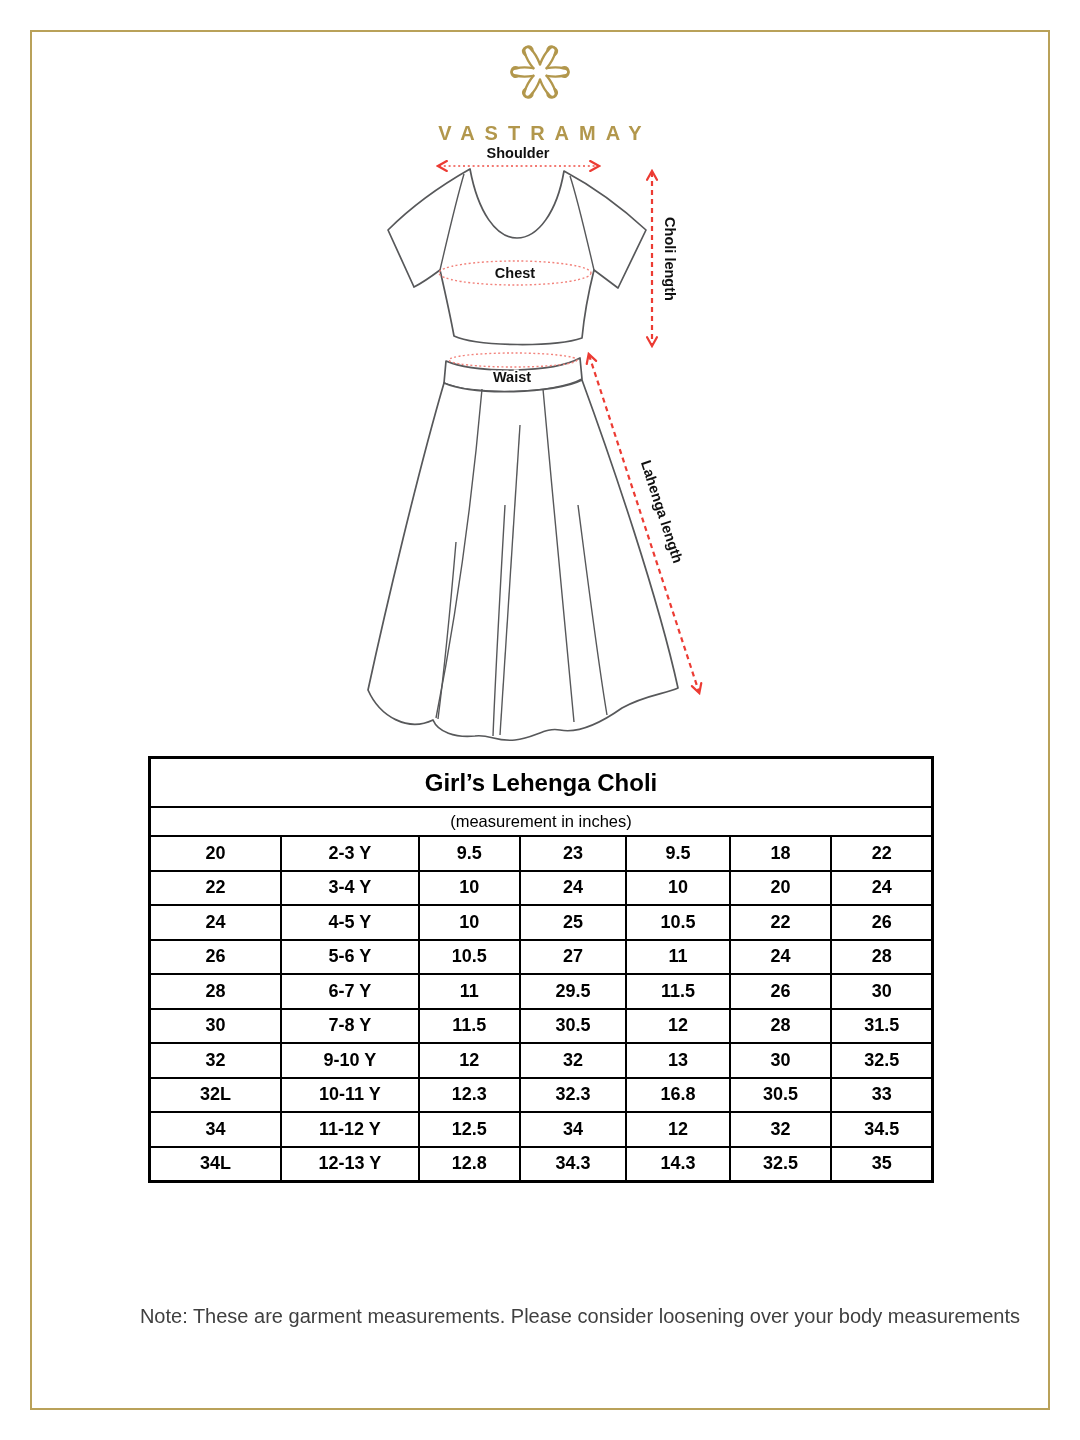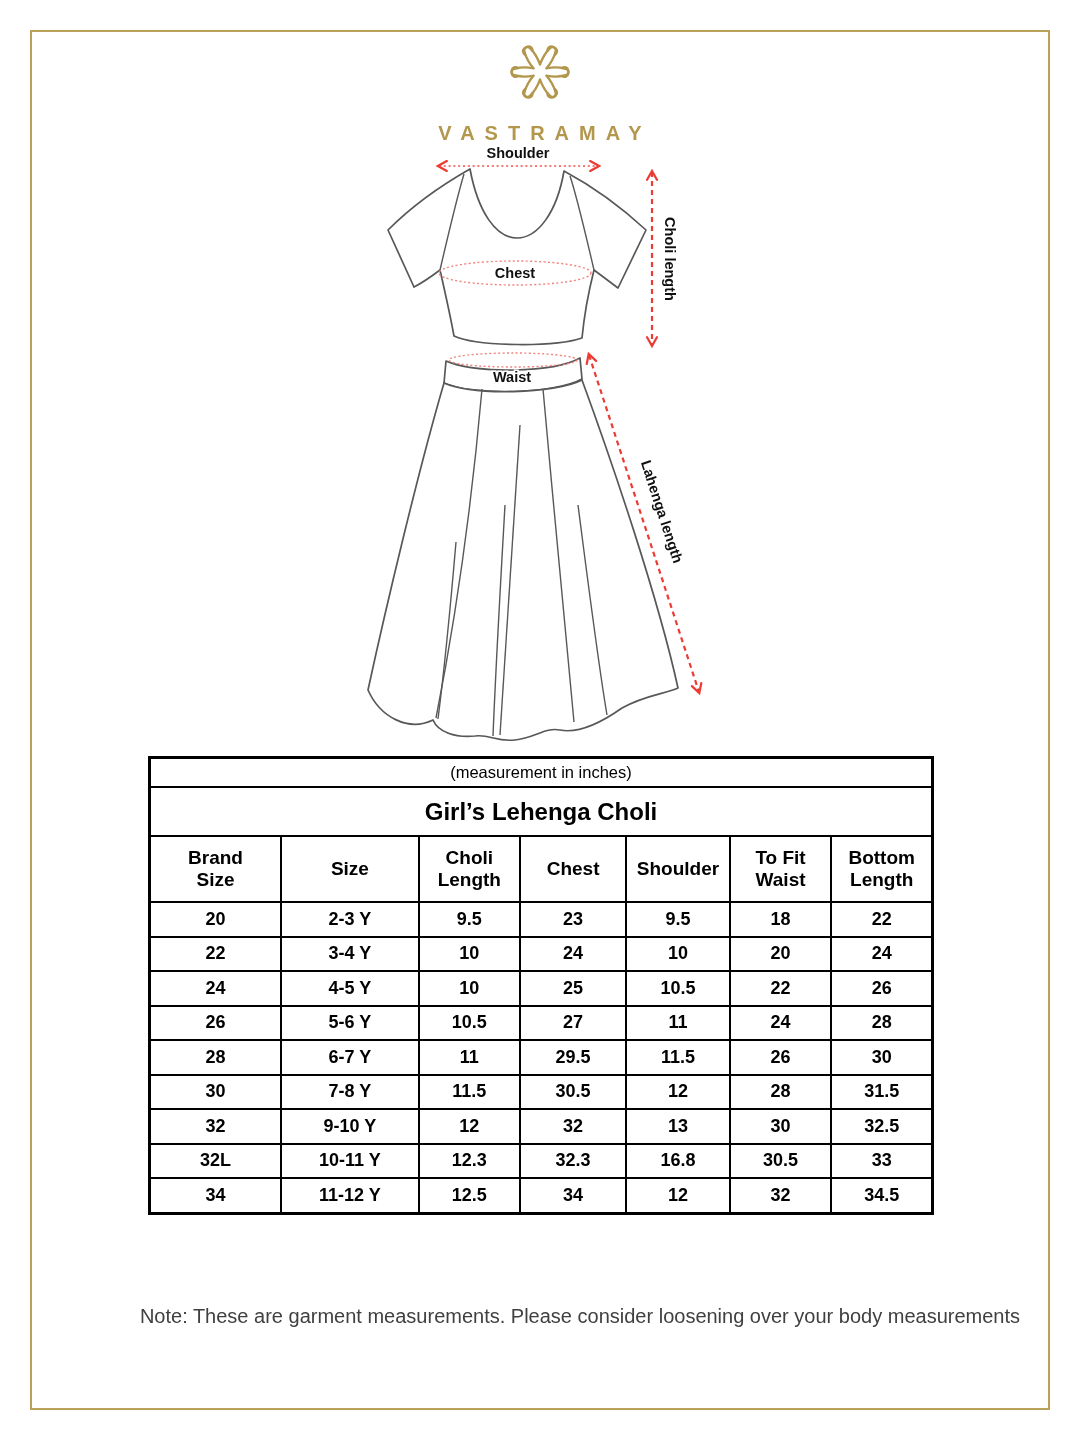--- a/index.html
+++ b/index.html
@@ -157,38 +157,25 @@
     <col style="width:16.8%">
       <col style="width:17.6%">
       <col style="width:12.9%">
     <col style="width:13.6%">
       <col style="width:13.2%">
       <col style="width:13.0%">
     <col style="width:12.9%">
   </colgroup>
   <thead>
     <tr>
+      <th colspan="7" class="t-title">Girl’s Lehenga Choli</th>
+    </tr>
+    <tr>
       <th colspan="7" class="t-sub">(measurement in inches)</th>
     </tr>
-    <tr>
-      <th colspan="7" class="t-title">Girl’s Lehenga Choli</th>
-    </tr>
-    <tr id="cols-row">
-        <th>Brand
-Size</th>
-        <th>Size</th>
-        <th>Choli
-Length</th>
-        <th>Chest</th>
-        <th>Shoulder</th>
-        <th>To Fit
-Waist</th>
-        <th>Bottom
-Length</th>
-      </tr>
   </thead>
   <tbody id="table-body">
       <tr>
         <td>20</td>
         <td>2-3 Y</td>
         <td>9.5</td>
         <td>23</td>
         <td>9.5</td>
         <td>18</td>
         <td>22</td>
@@ -258,18 +245,27 @@
       </tr>
       <tr>
         <td>34</td>
         <td>11-12 Y</td>
         <td>12.5</td>
         <td>34</td>
         <td>12</td>
         <td>32</td>
         <td>34.5</td>
       </tr>
+      <tr>
+        <td>34L</td>
+        <td>12-13 Y</td>
+        <td>12.8</td>
+        <td>34.3</td>
+        <td>14.3</td>
+        <td>32.5</td>
+        <td>35</td>
+      </tr>
     </tbody>
 </table>
 
 <div class="note">
   <div>Note: These are garment measurements. Please consider loosening over your body measurements</div>
 </div>
 
 </body></html>

